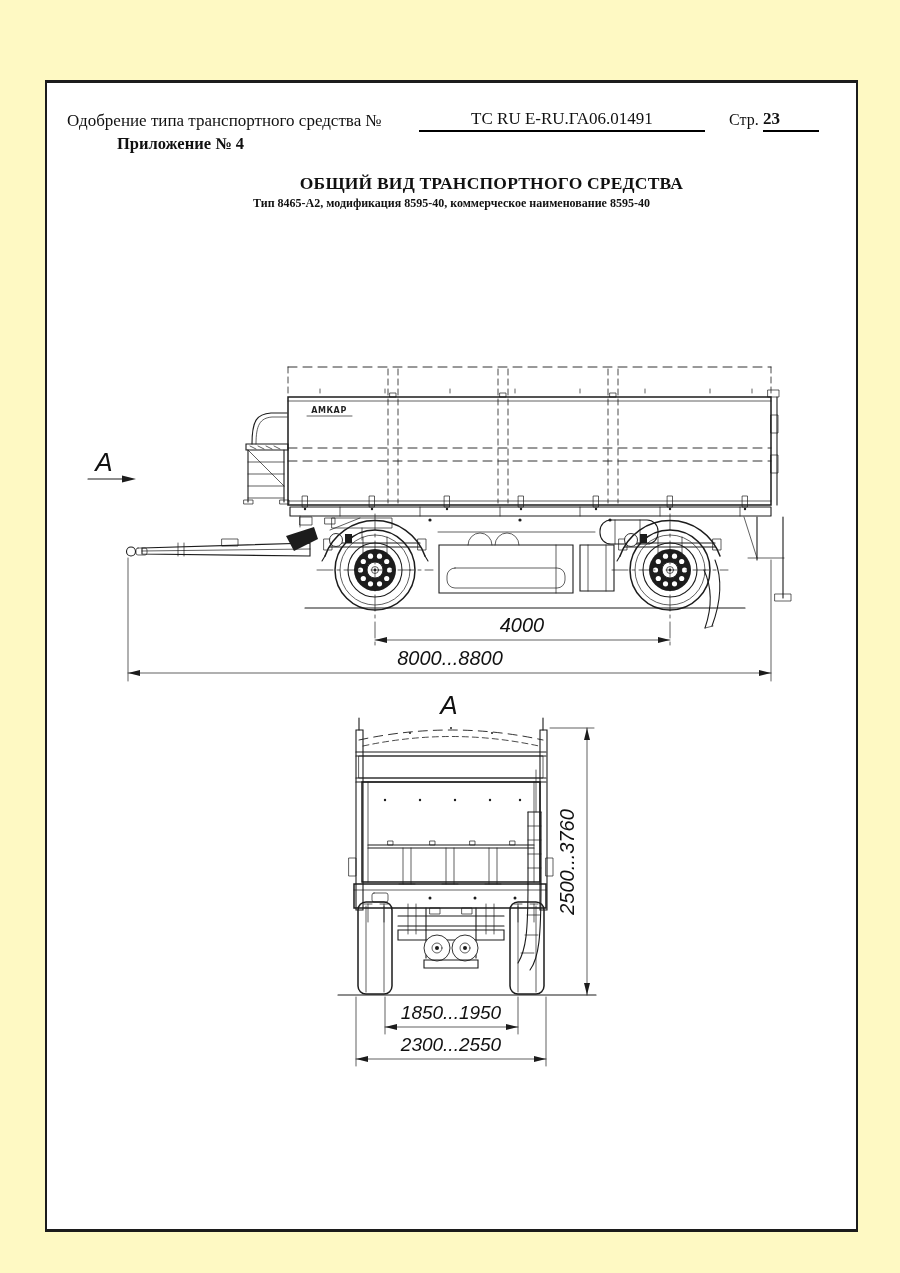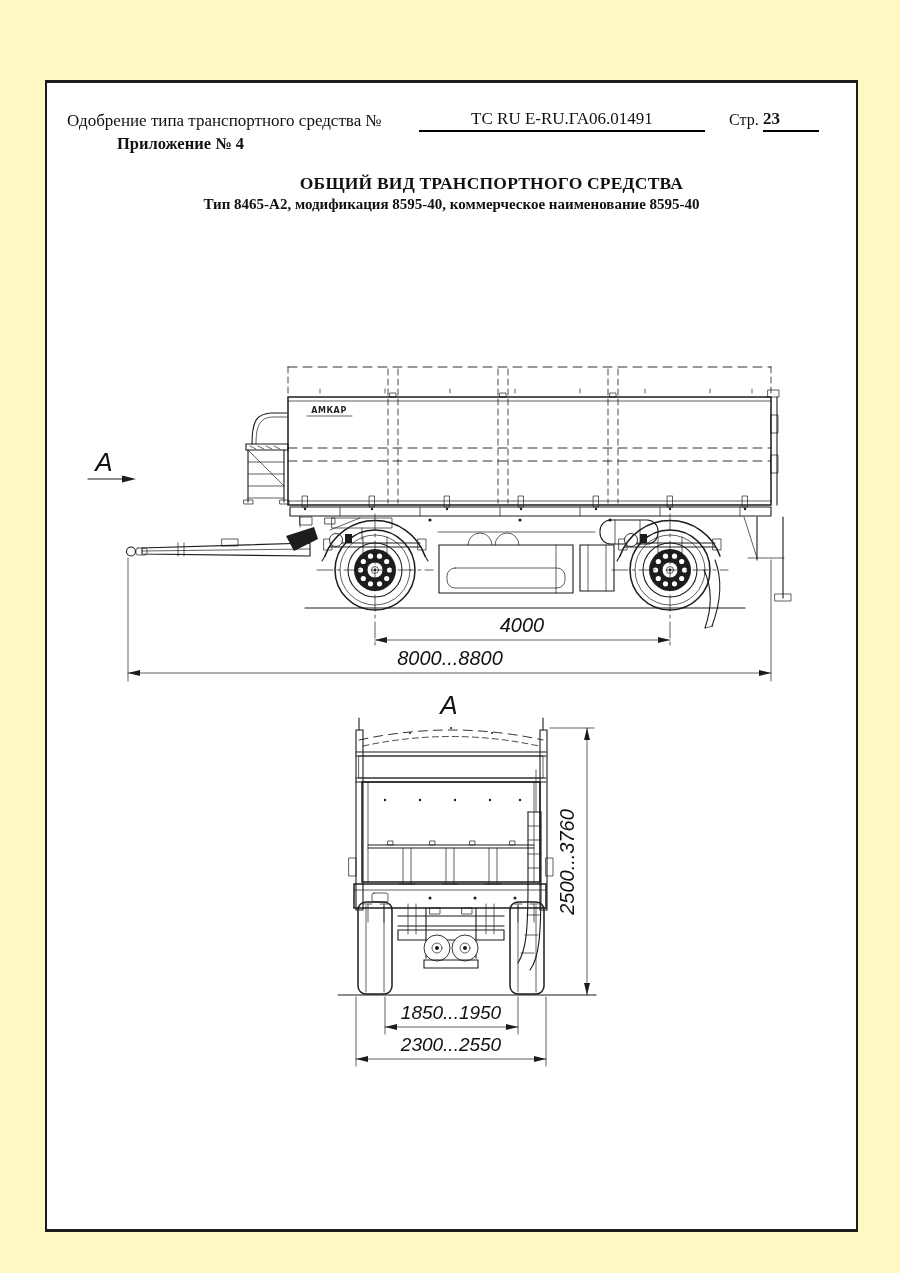--- a/index.html
+++ b/index.html
@@ -10,21 +10,21 @@
   .hdr-label{position:absolute;left:20px;top:28px;font-size:17px;white-space:nowrap;}
   .hdr-number{position:absolute;left:372px;top:26px;width:286px;text-align:center;
               font-weight:normal;font-size:17px;border-bottom:2px solid #000;padding-bottom:1px;white-space:nowrap;}
   .hdr-page-label{position:absolute;left:682px;top:28px;font-size:16px;}
   .hdr-page-number{position:absolute;left:716px;top:26px;width:56px;text-align:left;
               font-weight:bold;font-size:17px;border-bottom:2px solid #000;padding-bottom:1px;}
   .hdr-appendix{position:absolute;left:30px;top:51px;font-weight:bold;font-size:16.5px;margin-left:40px;}
   .doc-title{position:absolute;left:0;top:90px;width:100%;text-align:center;
              font-weight:bold;font-size:17.5px;letter-spacing:.2px;padding-left:40px;}
   .doc-subtitle{position:absolute;left:0;top:113px;width:100%;text-align:center;
-             font-weight:bold;font-size:15px;}
+             font-weight:bold;font-size:12px;}
   .drawing-svg{position:absolute;left:45px;top:350px;}
   .drawing-svg *{vector-effect:non-scaling-stroke;}
   .ln{fill:none;stroke:#1c1c1c;stroke-width:1.1;stroke-linecap:round;}
   .thin{stroke-width:.7;}
   .thick{stroke-width:1.5;}
   .dash{stroke-dasharray:9 6;stroke-width:.9;}
   .dash2{stroke-dasharray:6 4;stroke-width:.8;}
   .cl{stroke-dasharray:16 4 3 4;stroke-width:.7;}
   .fillk{fill:#1c1c1c;stroke:none;}
   .fillw{fill:#ffffff;stroke:#1c1c1c;stroke-width:.9;}

